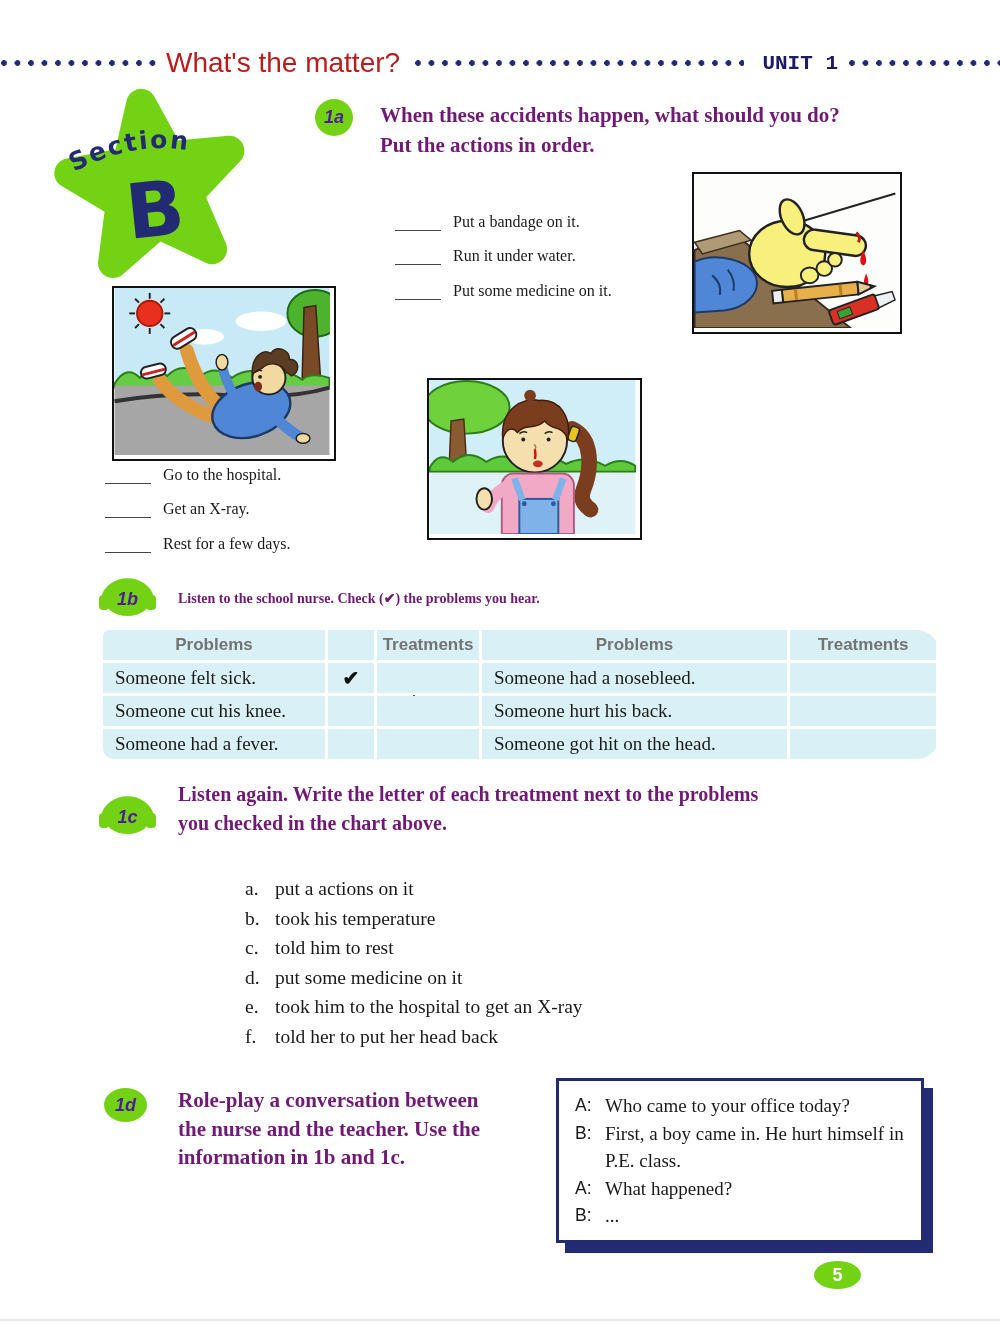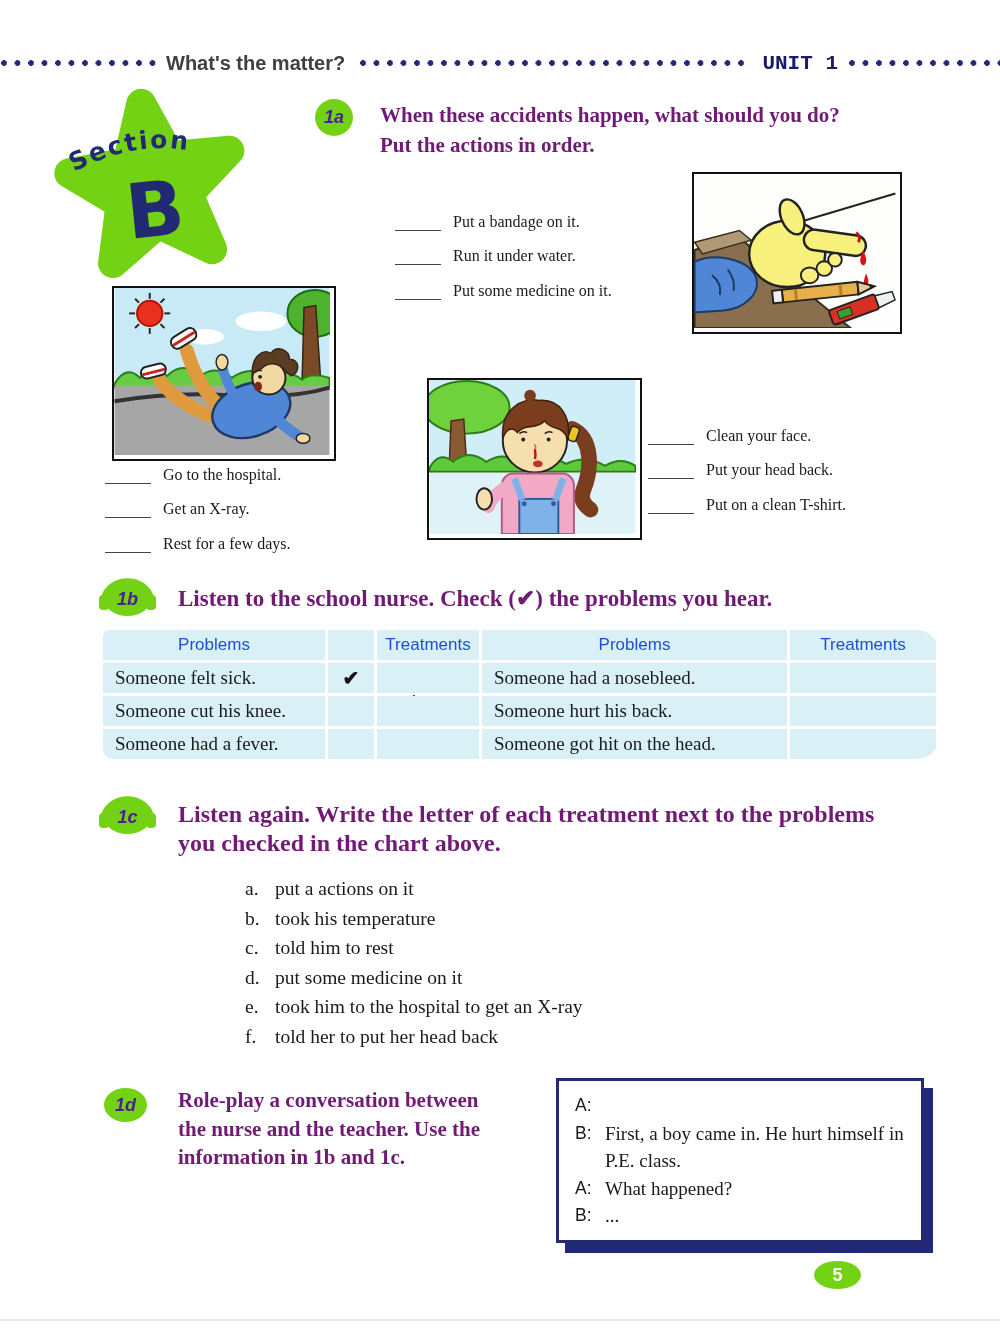--- a/index.html
+++ b/index.html
@@ -7,43 +7,43 @@
         font-family:"Liberation Serif", serif;color:#1a1a1a;}
 
   
   .header-row{position:absolute;left:0;top:52px;width:1000px;height:22px;
               display:flex;align-items:center;}
   .dots{height:8px;background-image:radial-gradient(circle at 4px 4px,#232a74 2.6px,transparent 3.1px);
         background-size:13.5px 8px;background-repeat:repeat-x;}
   .dots.seg1{width:160px;}
   .dots.seg2{flex:1;margin:0 8px;}
   .dots.seg3{width:152px;}
-  .hdr-title{font-family:"Liberation Sans",sans-serif;font-size:20px;color:#404040;
-             margin:0 6px;white-space:nowrap;font-weight:700;}
+  .hdr-title{font-family:"Liberation Sans",sans-serif;font-size:28px;color:#b91c1c;
+             margin:0 6px;white-space:nowrap;font-weight:400;}
   .hdr-unit{font-family:Liberation Mono, monospace;font-size:21px;font-weight:bold;
             color:#1c1a6b;margin:0 10px;white-space:nowrap;}
 
   
   .star-wrap{position:absolute;left:46px;top:88px;width:218px;height:205px;}
 
   
   .badge{position:absolute;background:#74d214;display:flex;align-items:center;justify-content:center;
          font-family:"Liberation Sans",sans-serif;font-weight:800;font-style:italic;
          color:#4c1d95;font-size:18px;border-radius:50%;z-index:2;}
   .badge-1a{left:315px;top:99px;width:38px;height:37px;}
   .badge-1b{left:104px;top:582px;width:47px;height:34px;}
   .badge-1c{left:104px;top:800px;width:47px;height:34px;}
   .badge-1d{left:104px;top:1088px;width:43px;height:34px;}
   .phones{position:absolute;left:-7px;top:-12px;width:61px;height:50px;z-index:1;}
 
   
   .instr{position:absolute;font-weight:bold;font-size:21px;line-height:30px;color:#701a75;}
   .instr-1a{left:380px;top:100px;width:560px;}
-  .instr-1b{left:178px;top:584px;width:720px;font-size:23px;}
-  .instr-1c{left:178px;top:800px;width:775px;font-size:24px;line-height:29px;}
+  .instr-1b{left:178px;top:584px;width:720px;font-size:14px;}
+  .instr-1c{left:178px;top:780px;width:775px;font-size:20px;line-height:29px;}
   .instr-1d{left:178px;top:1086px;width:385px;line-height:28.5px;}
 
   
   .fill-list{position:absolute;}
   .fill-item{display:flex;align-items:flex-end;height:34.6px;font-size:16px;white-space:nowrap;}
   .blank{width:46px;border-bottom:1.6px solid #444;margin-right:12px;height:24px;flex:none;}
   .list-cut{left:395px;top:196px;}
   .list-fall{left:105px;top:449px;}
   .list-nose{left:648px;top:410px;}
 
@@ -53,22 +53,22 @@
   .pic-boy{left:112px;top:286px;width:220px;height:171px;}
   .pic-girl{left:427px;top:378px;width:211px;height:158px;}
   .pic svg{display:block;}
 
   
   .chart{position:absolute;left:103px;top:630px;width:836px;
          display:grid;grid-template-columns:222px 46px 102px 305px 146px;
          grid-auto-rows:30px;gap:3px;background:#ffffff;
          border-radius:6px 22px 22px 10px;overflow:hidden;}
   .cell{background:#d9f1f6;display:flex;align-items:center;font-size:19px;padding:0 0 0 12px;}
-  .cell.hd{font-family:"Liberation Sans",sans-serif;font-weight:normal;font-size:17px;
-           color:#1d4ed8;justify-content:center;padding:0;}
+  .cell.hd{font-family:"Liberation Sans",sans-serif;font-weight:bold;font-size:17px;
+           color:#737373;justify-content:center;padding:0;}
   .cell.center{justify-content:center;padding:0;}
   .cell .check{font-size:20px;font-weight:bold;color:#111;}
   .cell .hand-letters{font-family:"DejaVu Sans",sans-serif;font-size:18px;color:#222;margin-top:48px;}
 
   
   .abc-list{position:absolute;left:245px;top:874px;font-size:19.5px;line-height:29.6px;}
   .abc-row{display:flex;}
   .abc-letter{width:30px;flex:none;}
 
   
@@ -143,34 +143,20 @@
     <div class="fill-item">
         <span class="blank"></span>
         <span>Get an X-ray.</span>
       </div>
     <div class="fill-item">
         <span class="blank"></span>
         <span>Rest for a few days.</span>
       </div>
   </div>
 
-  <div class="fill-list list-nose">
-    <div class="fill-item">
-        <span class="blank"></span>
-        <span>Clean your face.</span>
-      </div>
-    <div class="fill-item">
-        <span class="blank"></span>
-        <span>Put your head back.</span>
-      </div>
-    <div class="fill-item">
-        <span class="blank"></span>
-        <span>Put on a clean T-shirt.</span>
-      </div>
-  </div>
 
   <div class="pic pic-hand">
     <svg width="202" height="154" viewBox="0 0 206 158">
       <rect x="0" y="0" width="206" height="158" fill="#fdfdfb"></rect>
       <line x1="112" y1="48" x2="206" y2="20" stroke="#222" stroke-width="2"></line>
       <polygon points="0,78 44,64 160,158 0,158" fill="#8a6f4e" stroke="#3a2d1c" stroke-width="2"></polygon>
       <polygon points="0,70 46,58 58,68 8,82" fill="#b09a76" stroke="#3a2d1c" stroke-width="1.5"></polygon>
       <path d="M0,90 C22,80 56,88 63,106 C68,122 52,138 30,140 L0,142 Z" fill="#4f86d6" stroke="#1d3a66" stroke-width="2"></path>
       <path d="M18,104 q10,8 8,20 M34,98 q8,10 6,22" fill="none" stroke="#1d3a66" stroke-width="2"></path>
       <ellipse cx="95" cy="82" rx="39" ry="34" fill="#f7f07c" stroke="#222" stroke-width="2.5"></ellipse>
@@ -372,20 +358,21 @@
   <div class="badge badge-1d">1d</div>
   <div class="instr instr-1d">
     <div>Role-play a conversation between</div>
     <div>the nurse and the teacher. Use the</div>
     <div>information in 1b and 1c.</div>
   </div>
 
   <div class="dialog">
     <div class="dlg-line">
         <span class="dlg-speaker">A:</span>
+        <span class="dlg-text">Who came to your office today?</span>
       </div>
     <div class="dlg-line">
         <span class="dlg-speaker">B:</span>
         <span class="dlg-text">First, a boy came in. He hurt himself in P.E. class.</span>
       </div>
     <div class="dlg-line">
         <span class="dlg-speaker">A:</span>
         <span class="dlg-text">What happened?</span>
       </div>
     <div class="dlg-line">

